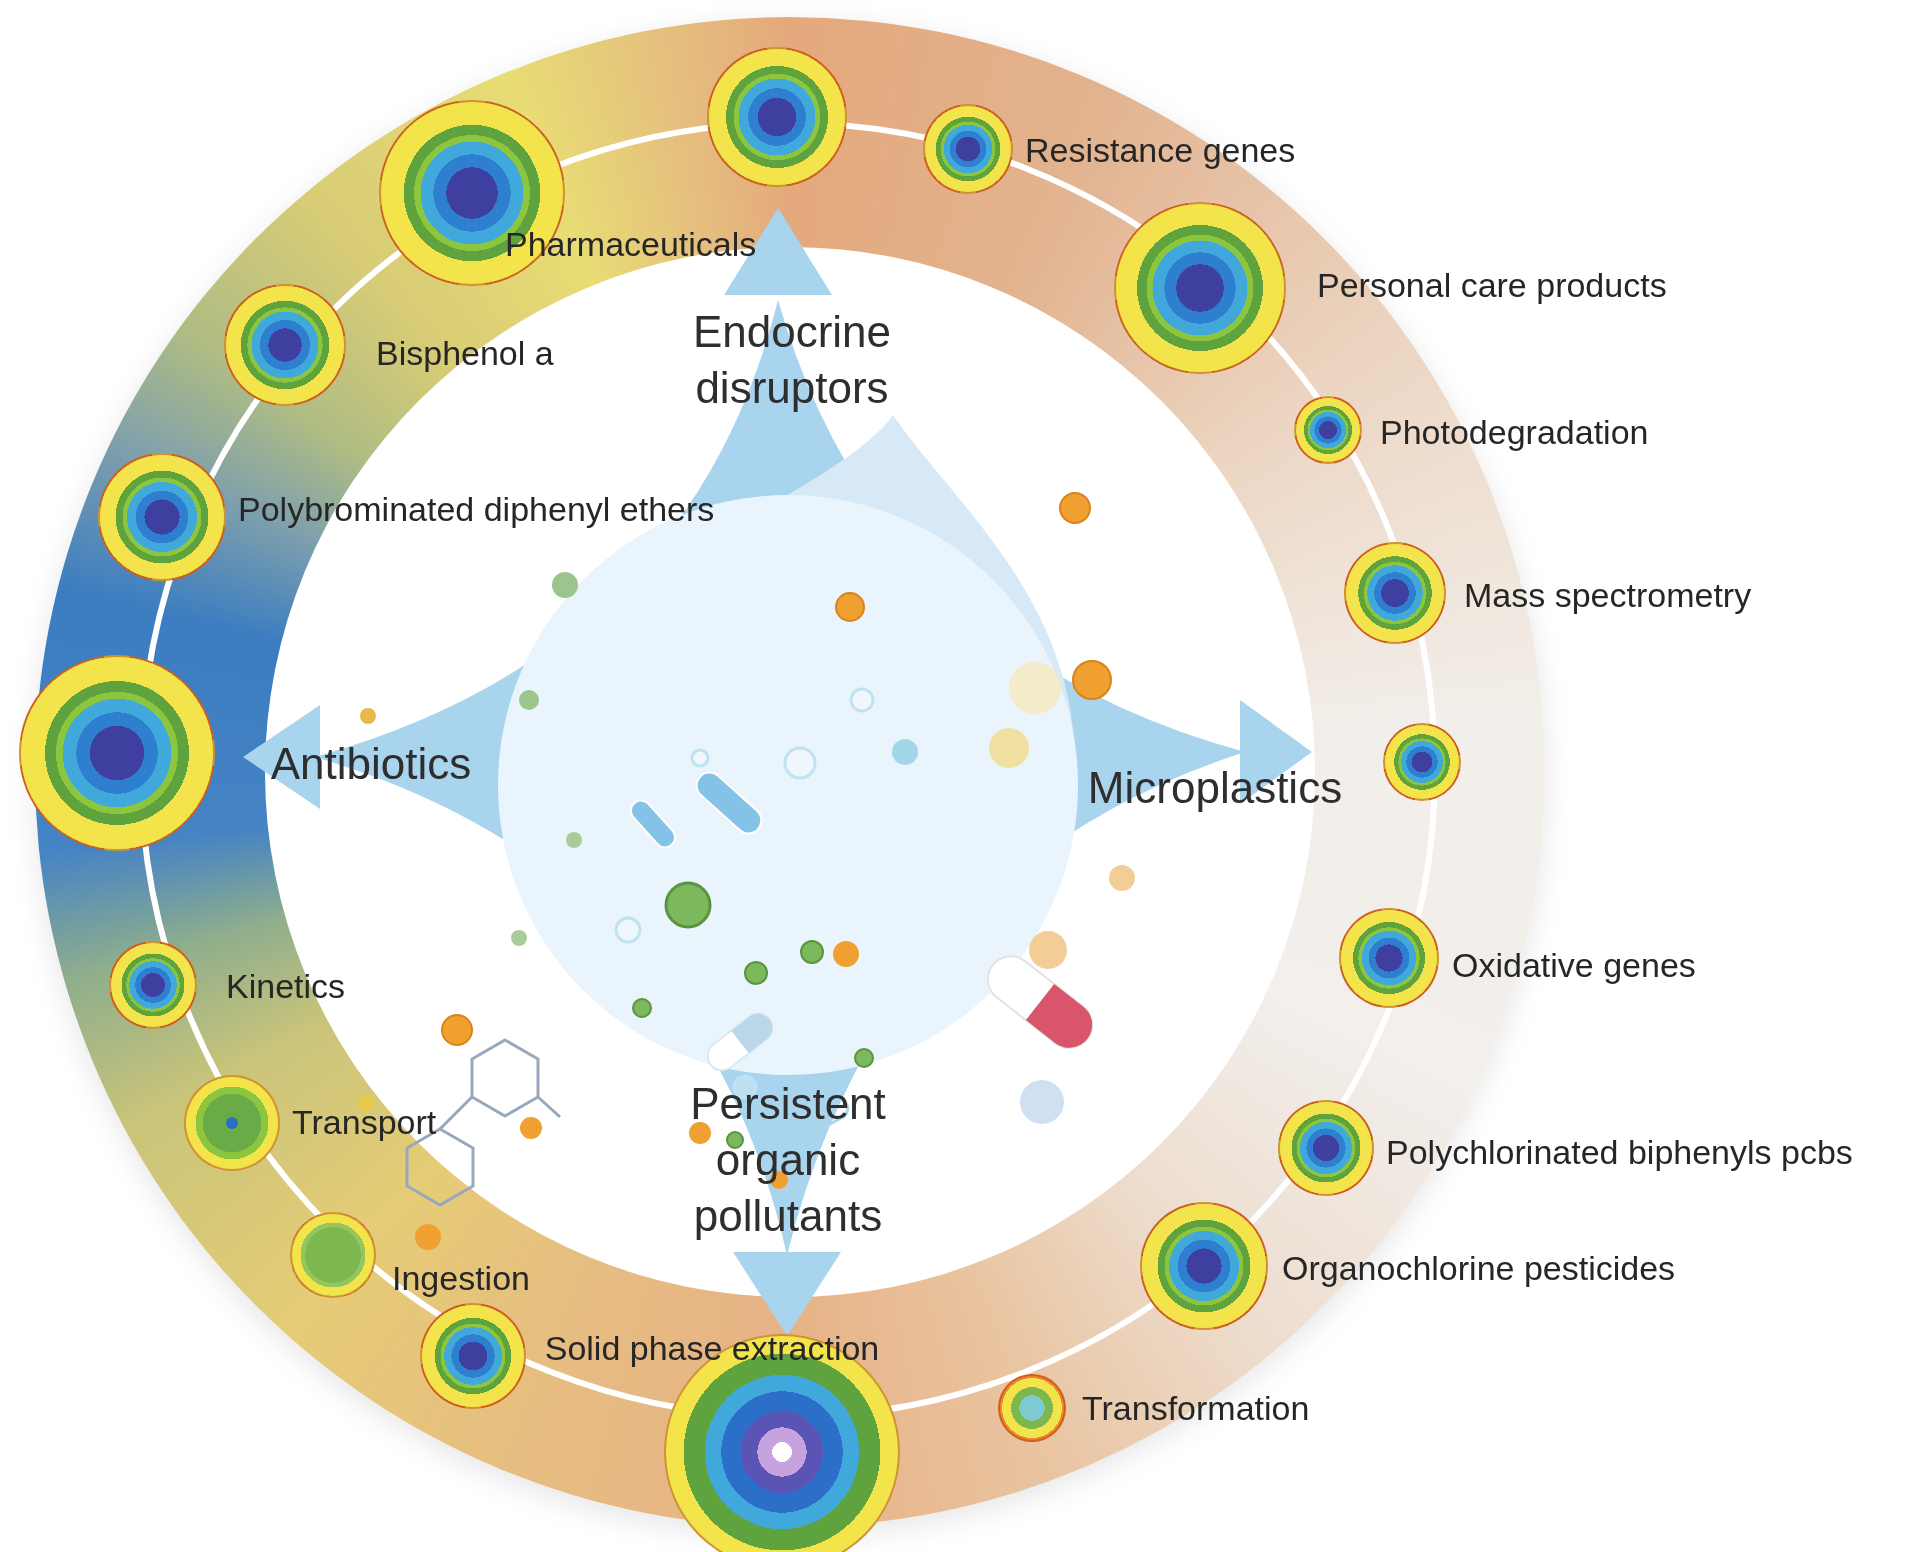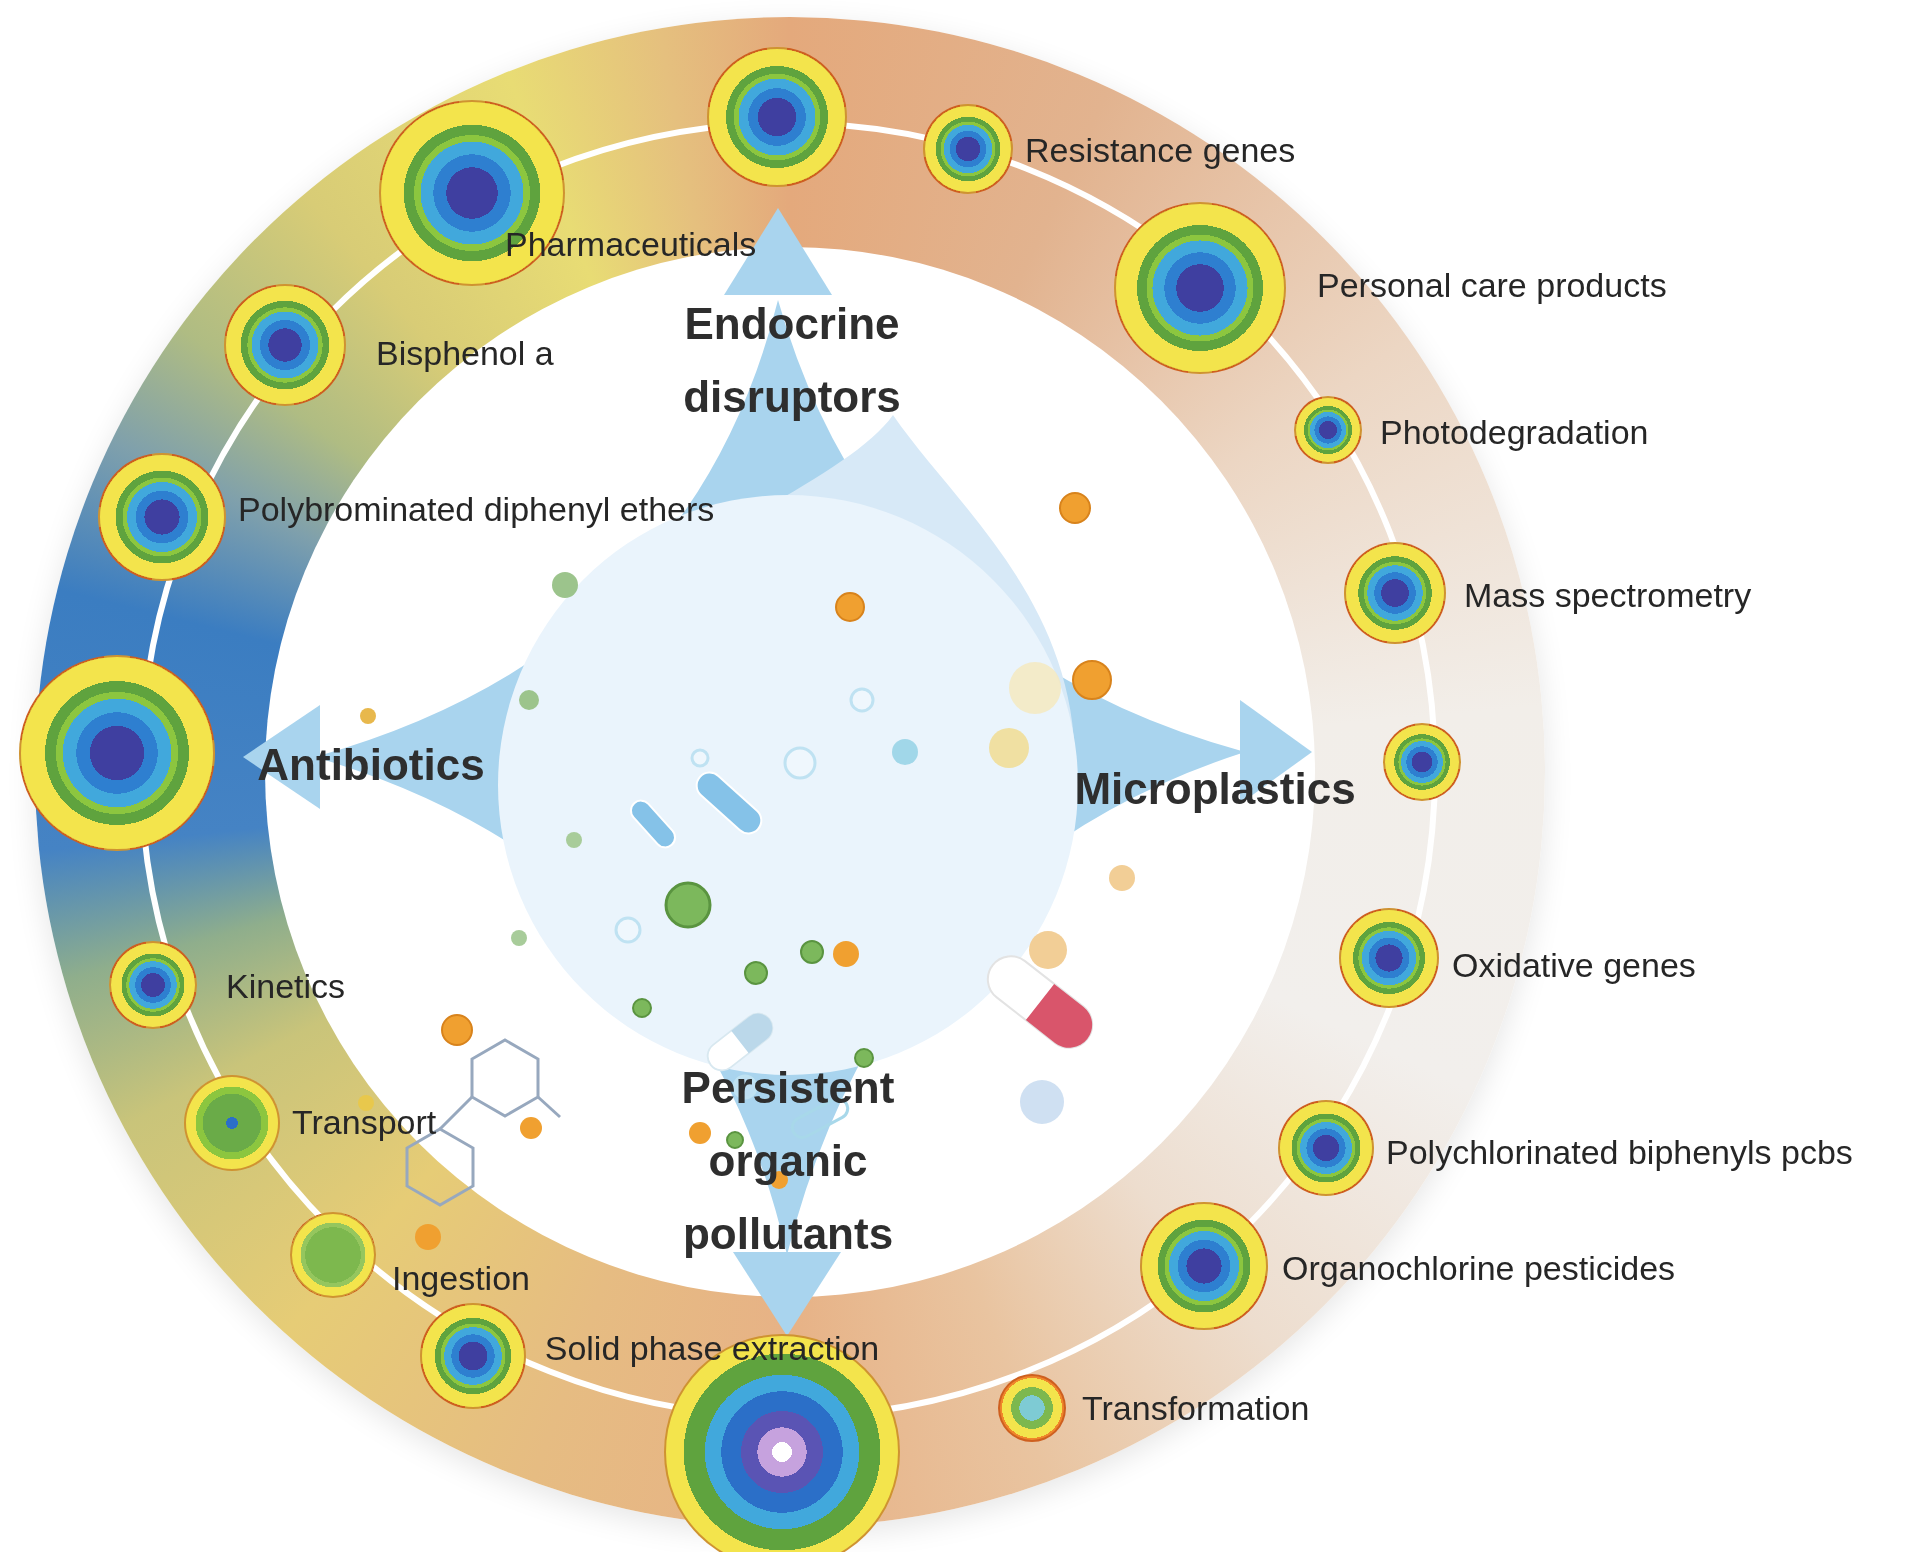--- a/index.html
+++ b/index.html
@@ -76,21 +76,21 @@
     var(--node-yellow,#F3E44C) 60% 76%, var(--node-orange,#F0862B) 76% 90%,
     var(--node-red,#D6411C) 90% 100%);}
   
   .node-label{
     position:absolute;transform:translateY(-50%);white-space:nowrap;
     font-size:34px;font-weight:400;color:var(--text-dark,#262626);
   }
   .node-label.centered{transform:translate(-50%,-50%);white-space:nowrap;}
   .big-label{
     position:absolute;transform:translate(-50%,-50%);text-align:center;
-    font-size:44px;font-weight:700;color:#2E2E2E;line-height:73px;white-space:pre-line;
+    font-size:44px;font-weight:400;color:#2E2E2E;line-height:56px;white-space:pre-line;
   }
 </style>
 </head>
 <body>
 
 <div id="stage">
 
   <div class="ring"></div>
   <div class="ring-inner"></div>
   <div class="arc-line"></div>

